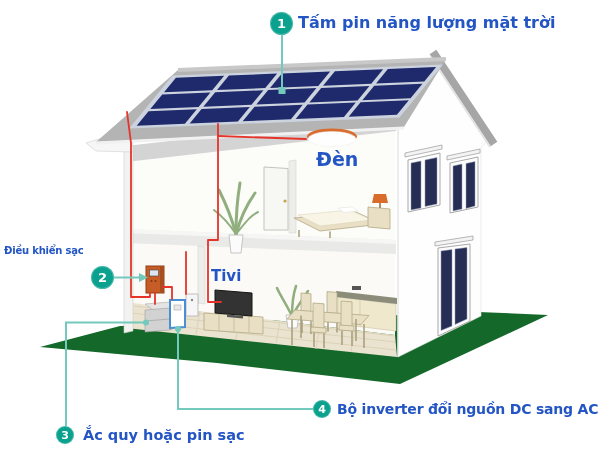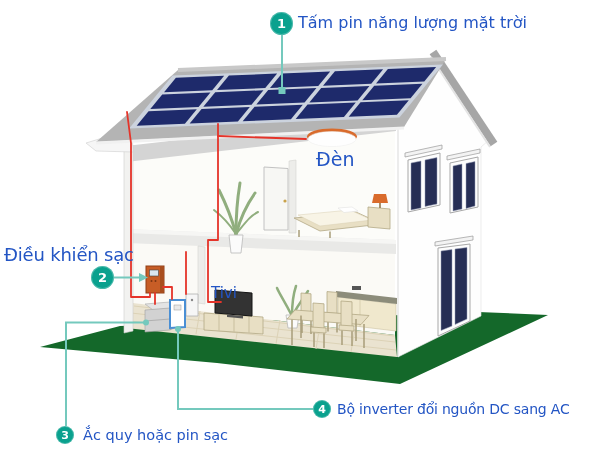--- a/index.html
+++ b/index.html
@@ -14,21 +14,21 @@
   }
   html,body{margin:0;padding:0;background:#fff;}
   .stage{position:relative;width:600px;height:458px;background:#ffffff;overflow:hidden;
          font-family:"DejaVu Sans","Liberation Sans",sans-serif;}
   .stage svg{position:absolute;left:0;top:0;}
   .badge{position:absolute;border-radius:50%;background:var(--badge-teal);color:#fff;
          font-weight:700;display:flex;align-items:center;justify-content:center;
          box-shadow:inset 0 0 0 1px rgba(255,255,255,.25);}
   .badge.lg{width:23px;height:23px;font-size:13px;}
   .badge.sm{width:18px;height:18px;font-size:11px;}
-  .lbl{position:absolute;color:var(--label-blue);font-weight:400;white-space:nowrap;line-height:1.15;}
+  .lbl{position:absolute;color:var(--label-blue);font-weight:700;white-space:nowrap;line-height:1.15;}
   .lawn{fill:var(--lawn-green);}
   .wire{stroke:var(--wire-red);stroke-width:1.8;fill:none;stroke-linejoin:round;stroke-linecap:round;}
   .tealline{stroke:var(--connector-teal);stroke-width:2;fill:none;stroke-linejoin:miter;}
   .tealdot{fill:var(--connector-teal);}
   .panel-frame{fill:#ccd3de;}
   .panel-cell{fill:var(--panel-navy);}
   .winpane{fill:var(--window-navy);stroke:#9aa0b8;stroke-width:.5;}
   .winframe{fill:#fdfdfd;stroke:#a8a8a8;stroke-width:1;}
   .winheader{fill:#f3f3f3;stroke:#9a9a9a;stroke-width:.7;}
   .tan{fill:#e8dfc4;stroke:#b3a885;stroke-width:.8;}
@@ -249,20 +249,20 @@
     <circle class="tealdot" cx="178" cy="329" r="3"></circle>
   </g>
 </svg>
 
 <div class="badge lg" style="left:270px;top:12px">1</div>
 <div class="badge lg" style="left:91px;top:266px">2</div>
 <div class="badge sm" style="left:56px;top:426px">3</div>
 <div class="badge sm" style="left:313px;top:400px">4</div>
 
 <div class="lbl" style="left:298px;top:14px;font-size:16px">Tấm pin năng lượng mặt trời</div>
-<div class="lbl" style="left:4px;top:245px;font-size:18px;letter-spacing:-0.2px">Điều khiển sạc</div>
+<div class="lbl" style="left:4px;top:245px;font-size:10px;letter-spacing:-0.2px">Điều khiển sạc</div>
 <div class="lbl" style="left:83px;top:427px;font-size:14.5px">Ắc quy hoặc pin sạc</div>
 <div class="lbl" style="left:337px;top:401px;font-size:14px;letter-spacing:-0.2px">Bộ inverter đổi nguồn DC sang AC</div>
 
 <div class="lbl" style="left:316px;top:149px;font-size:19px">Đèn</div>
-<div class="lbl" style="left:211px;top:285px;font-size:15px">Tivi</div>
+<div class="lbl" style="left:211px;top:268px;font-size:15px">Tivi</div>
 
 </div>
 
 </body></html>

